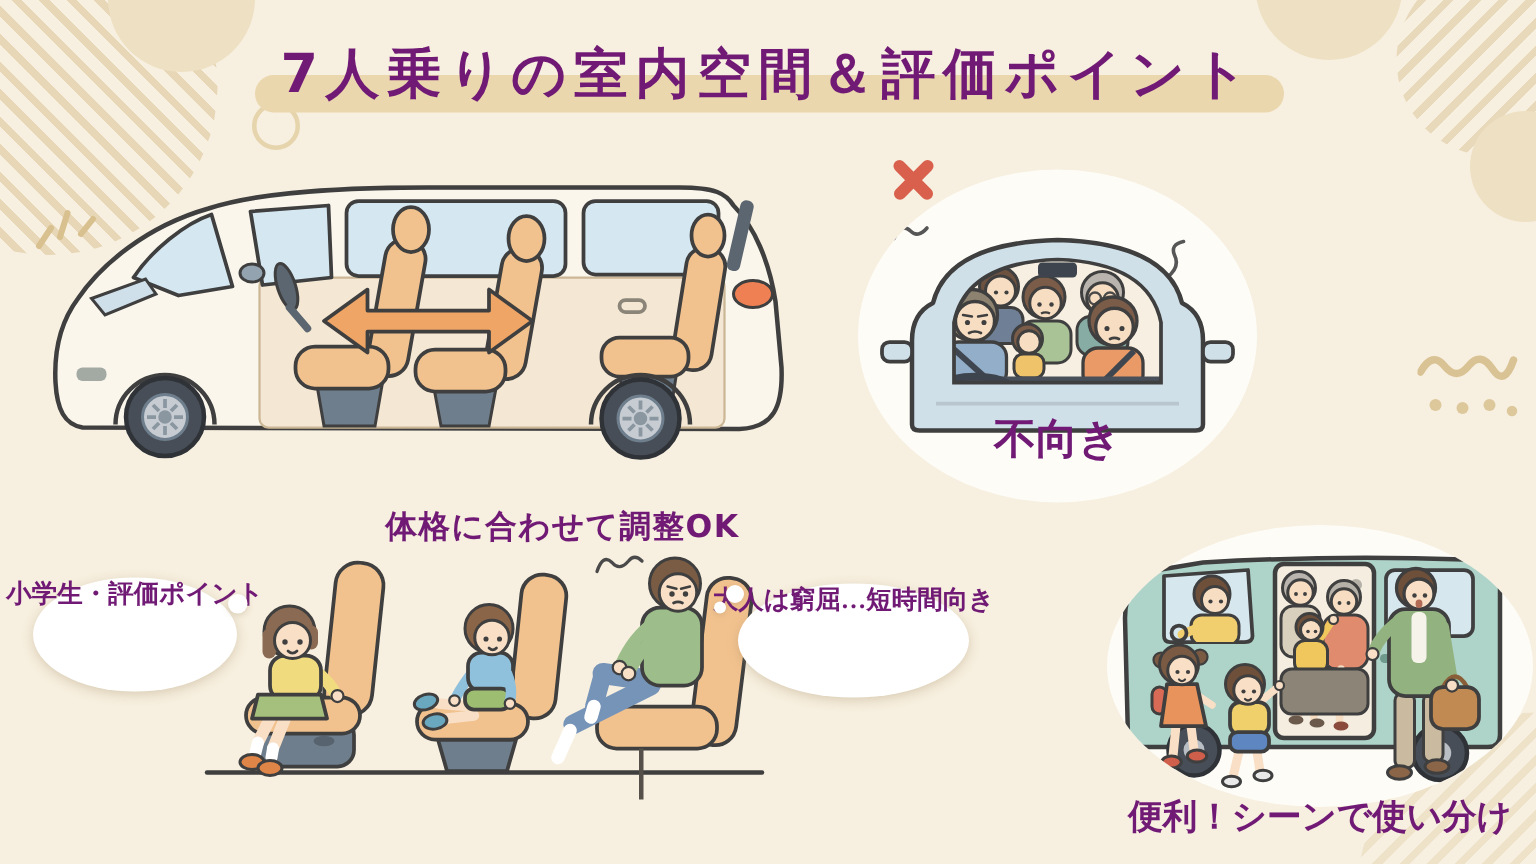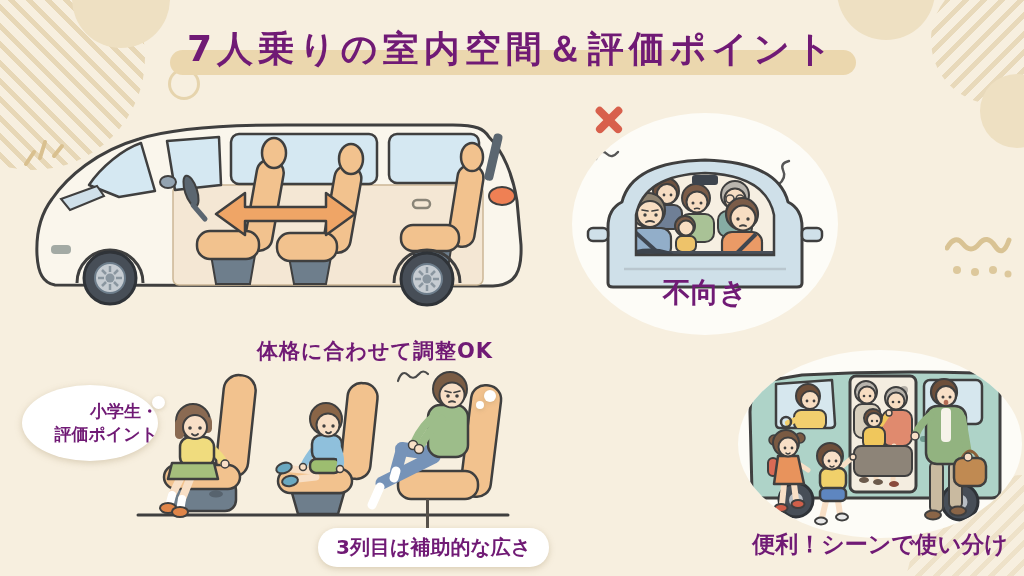--- a/index.html
+++ b/index.html
@@ -11,23 +11,23 @@
   .striped{background:repeating-linear-gradient(45deg,#e7d7b6 0 5px,rgba(0,0,0,0) 5px 13px);}
   .striped-rev{background:repeating-linear-gradient(135deg,#e8d9ba 0 5px,rgba(0,0,0,0) 5px 13px);}
   .solid-beige{background:#eee0c2;}
   .ring-decor{border:3px solid #e6d4ad;background:transparent;}
   
   .title-bar{left:170px;top:50px;width:686px;height:25px;border-radius:13px;background:#ebd7ae;z-index:1;}
   .title{left:0;top:25px;width:1024px;text-align:center;font-size:36px;font-weight:900;
          letter-spacing:5px;z-index:2;white-space:nowrap;}
   
   .cap{font-size:21px;font-weight:900;z-index:3;white-space:nowrap;letter-spacing:1px;}
-  .bubble{background:#ffffff;border-radius:50%;z-index:3;display:flex;flex-direction:column;
-          align-items:flex-end;justify-content:center;text-align:center;
-          box-shadow:0 2px 7px rgba(160,140,100,.35);}
+  .bubble{background:#ffffff;border-radius:50%;z-index:3;display:flex;
+          align-items:flex-start;justify-content:center;text-align:center;
+          box-shadow:0 2px 7px rgba(160,140,100,.35);font-family:Liberation Serif, serif;}
   .bubble span{font-size:17px;font-weight:900;line-height:1.35;white-space:nowrap;}
   .tail{background:#ffffff;border-radius:50%;box-shadow:0 1px 4px rgba(160,140,100,.35);z-index:3;}
   .pill{background:#ffffff;border-radius:19px;padding:6px 18px;font-size:20px;font-weight:900;
         white-space:nowrap;z-index:4;box-shadow:0 2px 6px rgba(160,140,100,.35);}
   .pointer-line{width:3px;background:#55504a;z-index:3;}
   
   .heading{display:flex;align-items:center;gap:9px;z-index:4;white-space:nowrap;}
   .heading .txt{font-weight:900;}
   .x-icon{position:relative;width:32px;height:32px;flex:0 0 auto;}
   .x-icon i{position:absolute;left:-1px;top:12.5px;width:34px;height:7.5px;border-radius:4px;
@@ -202,25 +202,28 @@
       <path d="M319,47 Q322,45.5 325,47" stroke="#3f3f3f" stroke-width="1.8" fill="none" stroke-linecap="round"></path>
     </g>
   </svg>
 
   <div class="abs bubble" style="left:22px;top:385px;width:136px;height:76px;">
     <span>小学生・</span>
     <span>評価ポイント</span>
   </div>
   <div class="abs tail" style="left:152px;top:396px;width:13px;height:13px;"></div>
 
+  <div class="abs bubble" style="left:492px;top:389px;width:154px;height:76px;">
+    <span>大人は窮屈…</span>
+    <span>短時間向き</span>
+  </div>
   <div class="abs tail" style="left:484px;top:390px;width:12px;height:12px;"></div>
   <div class="abs tail" style="left:476px;top:401px;width:8px;height:8px;"></div>
 
   <div class="abs pointer-line" style="left:426px;top:499px;height:34px;"></div>
-  <div class="abs pill" style="left:318px;top:528px;">3列目は補助的な広さ</div>
 
   <div class="abs heading" style="left:593px;top:103px;">
     <span class="x-icon">
         <i></i>
         <i></i>
       </span>
   </div>
   <div class="abs scene-circle" style="left:572px;top:113px;width:266px;height:222px;">
     <svg width="266" height="222" viewBox="0 0 266 222">
       <defs>

